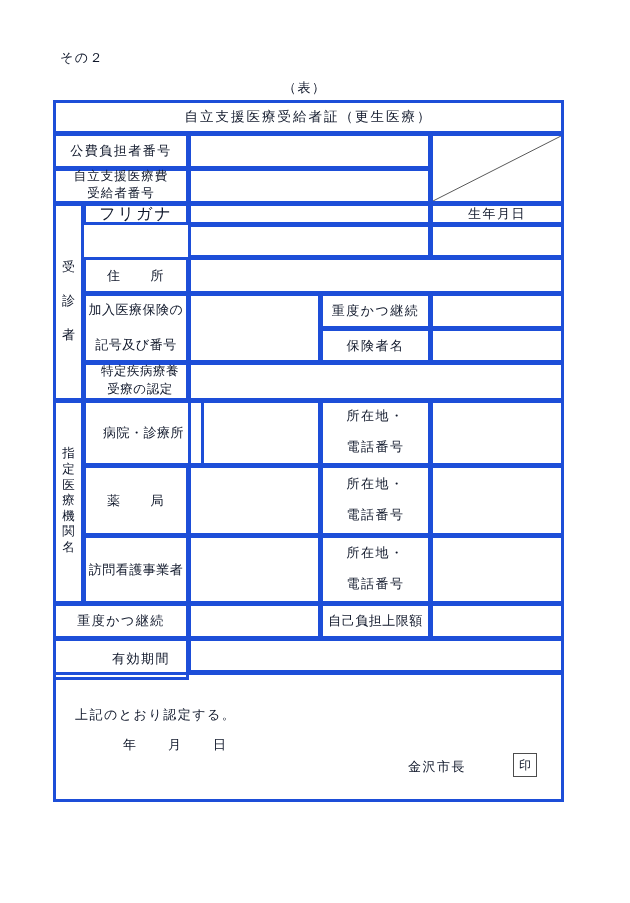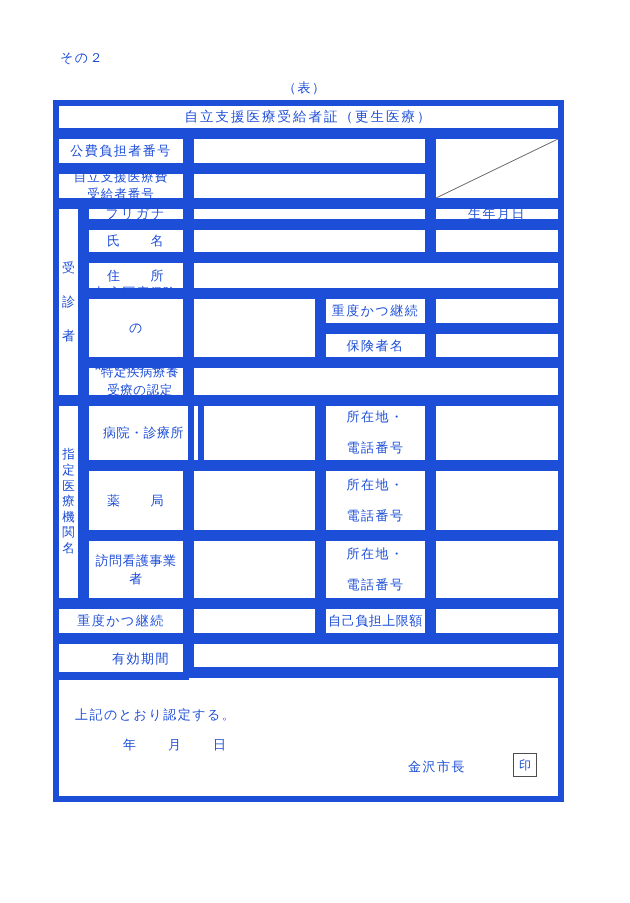--- a/index.html
+++ b/index.html
@@ -1,34 +1,34 @@
 <!DOCTYPE html>
 <html><head>
 <meta charset="utf-8">
 <style>
   html,body{margin:0;padding:0;background:#fff;}
   .page{
     position:relative;width:630px;height:903px;background:#fff;
-    font-family:Liberation Serif, serif;color:#1d4ed8;
+    font-family:Liberation Mono, monospace;color:#0f172a;
     overflow:hidden;
   }
   .cell{
-    position:absolute;box-sizing:border-box;border:6px solid #1d4ed8;
+    position:absolute;box-sizing:border-box;border:3px solid #1d4ed8;
     display:flex;align-items:center;justify-content:center;
     font-size:13px;letter-spacing:1.5px;text-align:center;
   }
   .noborder{border:none;}
   .multiline{white-space:pre-line;}
   .lh-tight{line-height:1.4;}
   .lh-wide{line-height:2.7;}
   .lh-mid{line-height:2.35;}
   .vlabel{white-space:pre-line;letter-spacing:0;}
   .v-spread{line-height:2.6;}
   .v-dense{line-height:1.25;font-size:12.5px;}
-  .small{font-size:13px;letter-spacing:2px;}
+  .small{font-size:16px;letter-spacing:2px;}
   .freetext{position:absolute;font-size:13px;letter-spacing:1.5px;white-space:pre;}
   .sealbox{
     position:absolute;box-sizing:border-box;border:1px solid #4d4d4d;
     display:flex;align-items:center;justify-content:center;
     font-size:12px;letter-spacing:0;
   }
   .diagline{position:absolute;left:0;top:0;width:100%;height:100%;}
   .title-cell{font-size:13.5px;letter-spacing:2px;}
 </style>
 </head>
@@ -57,21 +57,20 @@
   <div class="cell" style="left:188px;top:168px;width:243px;height:36px;"></div>
 
   <div class="cell vlabel v-spread" style="left:53px;top:203px;width:31px;height:198px;">受
 診
 者</div>
 
   <div class="cell small" style="left:83px;top:203px;width:106px;height:22px;">フリガナ</div>
   <div class="cell" style="left:188px;top:203px;width:243px;height:22px;"></div>
   <div class="cell" style="left:430px;top:203px;width:134px;height:22px;">生年月日</div>
 
-  <div class="cell" style="left:83px;top:224px;width:106px;height:34px;">氏　　名</div>
   <div class="cell" style="left:188px;top:224px;width:243px;height:34px;"></div>
   <div class="cell" style="left:430px;top:224px;width:134px;height:34px;"></div>
 
   <div class="cell" style="left:83px;top:257px;width:106px;height:37px;">住　　所</div>
   <div class="cell" style="left:188px;top:257px;width:376px;height:37px;"></div>
 
   <div class="cell multiline lh-wide" style="left:83px;top:293px;width:106px;height:70px;letter-spacing:0.5px;">加入医療保険の
 記号及び番号</div>
   <div class="cell" style="left:188px;top:293px;width:133px;height:70px;"></div>
   <div class="cell" style="left:320px;top:293px;width:111px;height:36px;">重度かつ継続</div>

